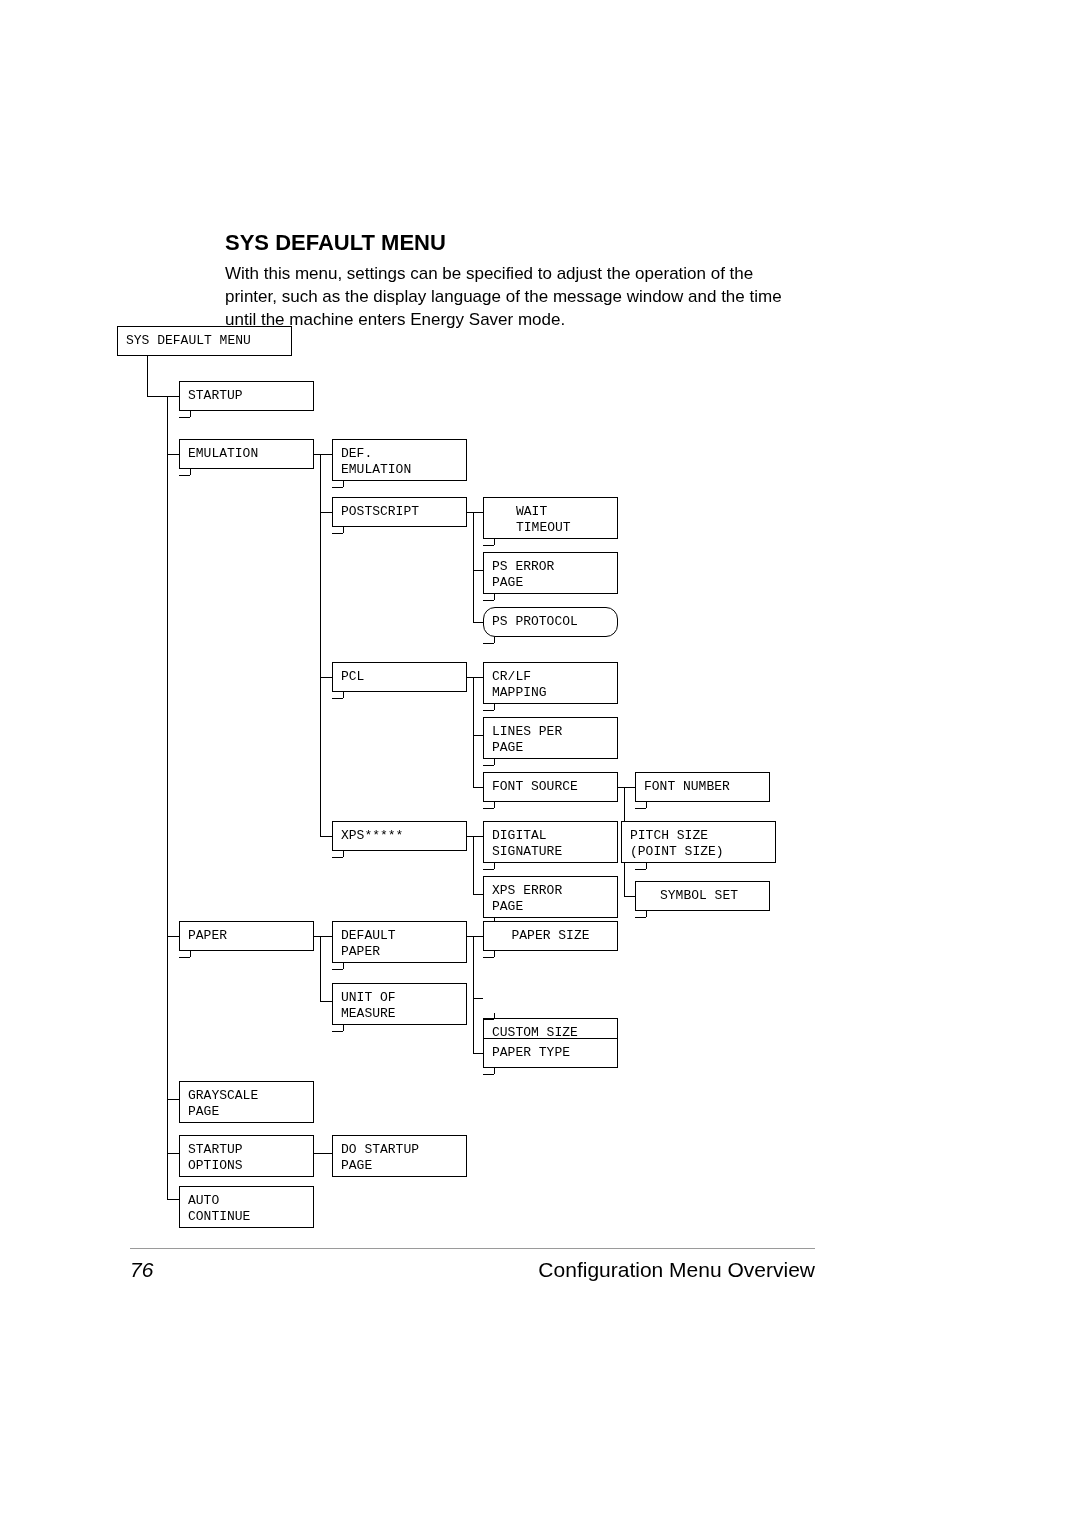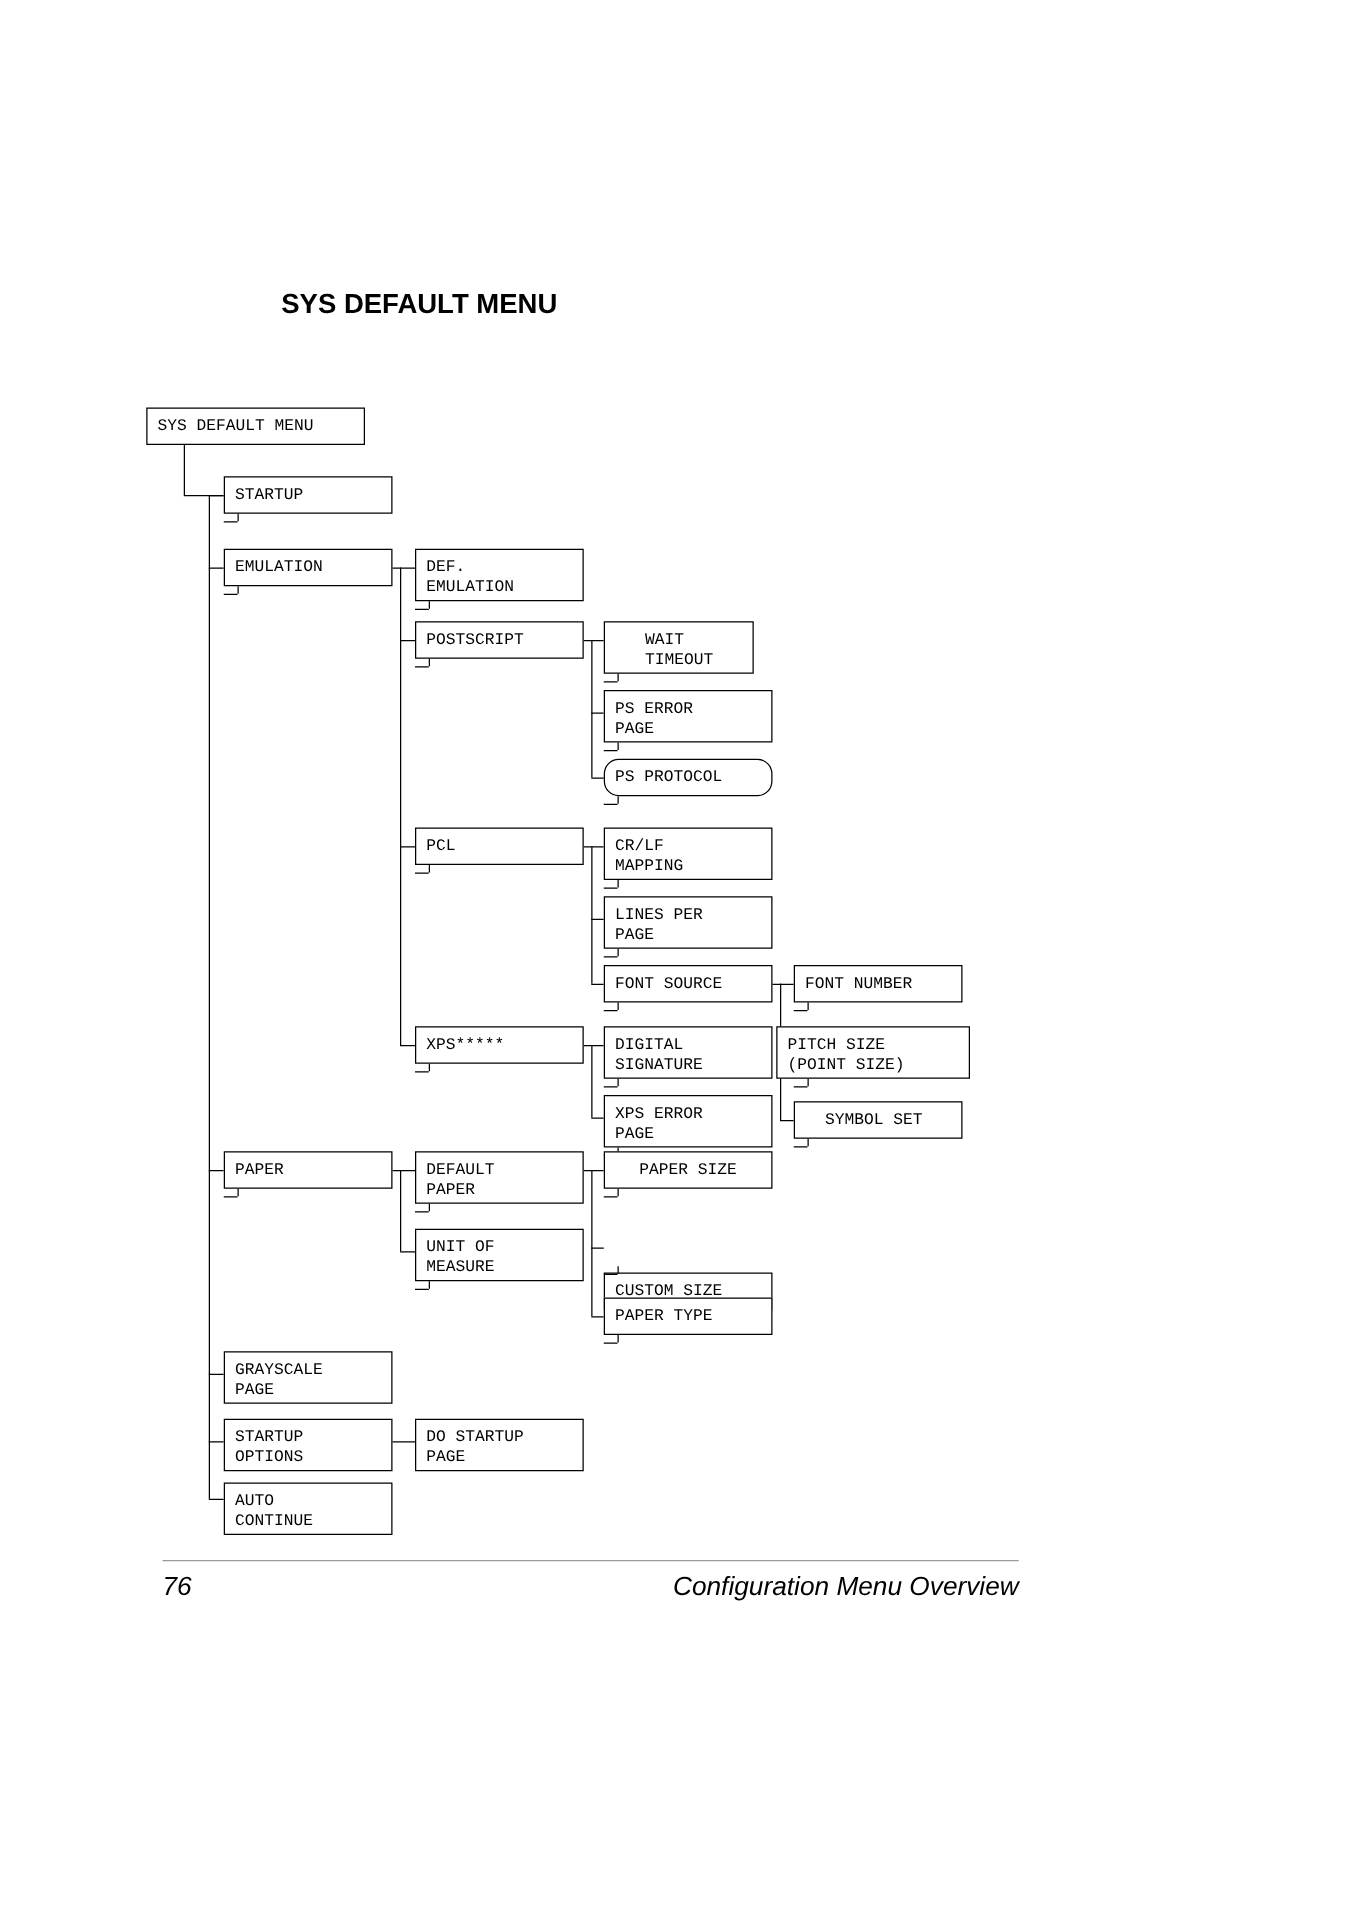--- a/index.html
+++ b/index.html
@@ -55,31 +55,31 @@
   }
   .page-number {
     position: absolute;
     left: 130px; top: 1258px;
     font-style: italic;
     font-size: 21px;
   }
   .footer-title {
     position: absolute;
     right: 265px; top: 1258px;
-    font-style: italic;
     font-size: 21px;
     text-align: center;
   }
 </style>
 </head>
 <body>
 
 <div class="page">
 
   <div class="heading">SYS DEFAULT MENU</div>
+  <div class="intro">With this menu, settings can be specified to adjust the operation of the printer, such as the display language of the message window and the time until the machine enters Energy Saver mode.</div>
 
   <div class="diagram">
 
     <div class="box" style="left:0; top:0; width:175px; height:30px;">SYS DEFAULT MENU</div>
 
     <div class="line vline" style="left:30px; top:30px; height:40px;"></div>
     <div class="line hline" style="left:30px; top:70px; width:32px;"></div>
 
     <div class="line vline" style="left:50px; top:70px; height:803px;"></div>
 
@@ -132,21 +132,21 @@
 
     <div class="line hline" style="left:203px; top:510px; width:12px;"></div>
     <div class="box" style="left:215px; top:495px; width:135px; height:30px;">XPS*****</div>
     <div class="line vline" style="left:226px; top:525px; height:6px;"></div>
     <div class="line hline" style="left:215px; top:531px; width:11px;"></div>
 
     <div class="line hline" style="left:350px; top:186px; width:6px;"></div>
     <div class="line vline" style="left:356px; top:186px; height:110px;"></div>
 
     <div class="line hline" style="left:356px; top:186px; width:10px;"></div>
-    <div class="box" style="left:366px; top:171px; width:120px; height:42px;padding-left:32px;">WAIT
+    <div class="box" style="left:366px; top:171px; width:135px; height:42px;padding-left:32px;">WAIT
 TIMEOUT</div>
     <div class="line vline" style="left:377px; top:213px; height:6px;"></div>
     <div class="line hline" style="left:366px; top:219px; width:11px;"></div>
 
     <div class="line hline" style="left:356px; top:244px; width:10px;"></div>
     <div class="box" style="left:366px; top:226px; width:135px; height:42px;">PS ERROR
 PAGE</div>
     <div class="line vline" style="left:377px; top:268px; height:6px;"></div>
     <div class="line hline" style="left:366px; top:274px; width:11px;"></div>
 

